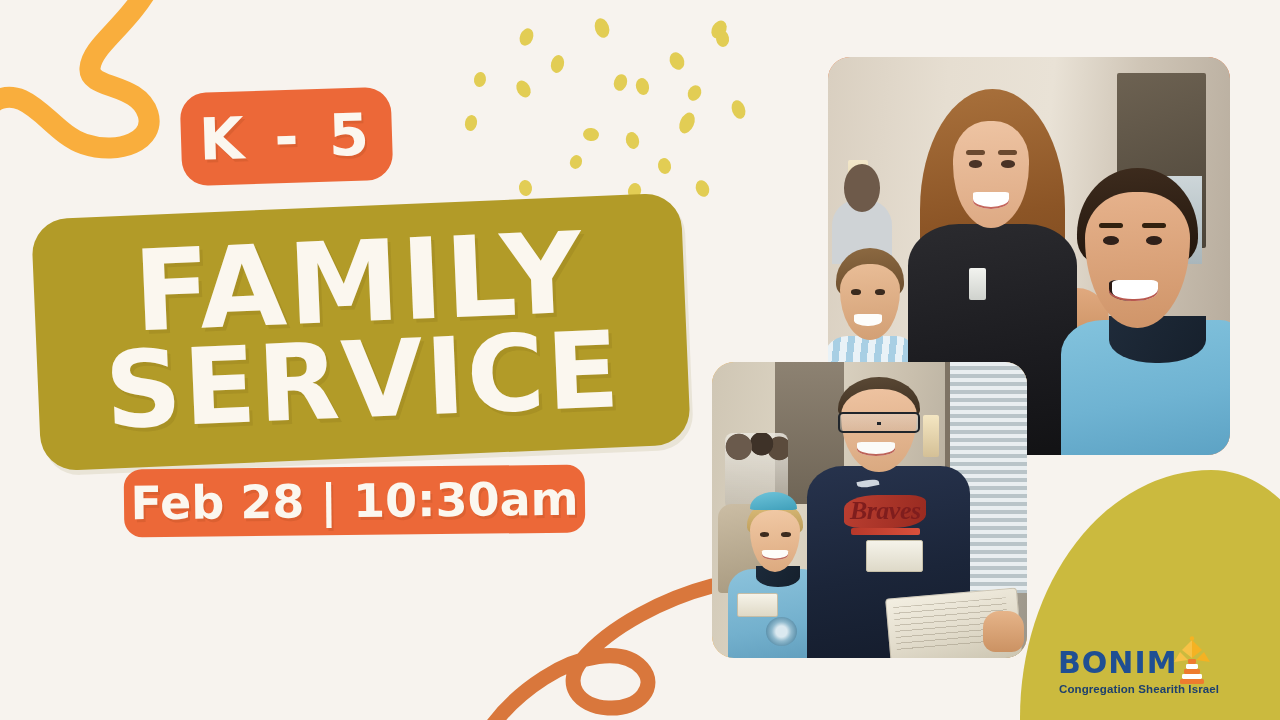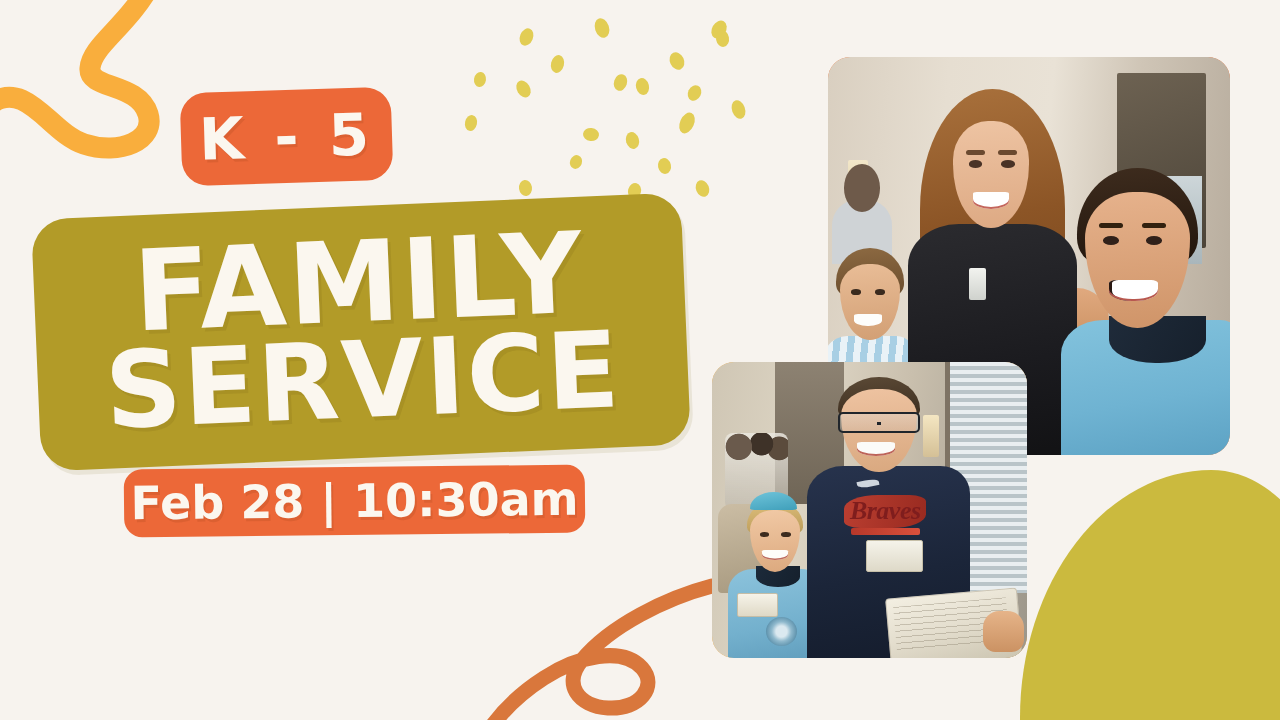--- a/index.html
+++ b/index.html
@@ -655,14 +655,34 @@
         <div class="sh s-m-face"></div>
         <div class="sh s-m-glasses"></div>
         <div class="sh s-m-smile"></div>
         <div class="sh s-m-book"></div>
         <div class="sh s-m-book-lines"></div>
         <div class="sh s-m-hand"></div>
       </div>
     </div>
   </div>
 
+  <div class="logo-wrap">
+    <div class="logo-bonim">BONIM</div>
+    <div class="logo-sub">Congregation Shearith Israel</div>
+
+    <svg class="logo-mark" viewBox="0 0 52 52">
+
+      <path d="M26 4 L36 14 L26 22 Z" fill="#f4b223"></path>
+      <path d="M26 4 L16 14 L26 22 Z" fill="#f7c246"></path>
+      <path d="M38 16 L44 26 L30 24 Z" fill="#f4b223"></path>
+      <path d="M14 16 L8 26 L22 24 Z" fill="#f7c246"></path>
+
+      <circle cx="26" cy="2.5" r="2.2" fill="#f4b223"></circle>
+
+      <rect x="22" y="23" width="8" height="5" rx="1.4" fill="#ee7b2e"></rect>
+      <rect x="20" y="28" width="12" height="5" rx="1.4" fill="#ffffff"></rect>
+      <rect x="18" y="33" width="16" height="5" rx="1.4" fill="#ee7b2e"></rect>
+      <rect x="16" y="38" width="20" height="5" rx="1.4" fill="#ffffff"></rect>
+      <rect x="14" y="43" width="24" height="5" rx="1.6" fill="#ee7b2e"></rect>
+    </svg>
+  </div>
 
 </div>
 
 </body></html>

